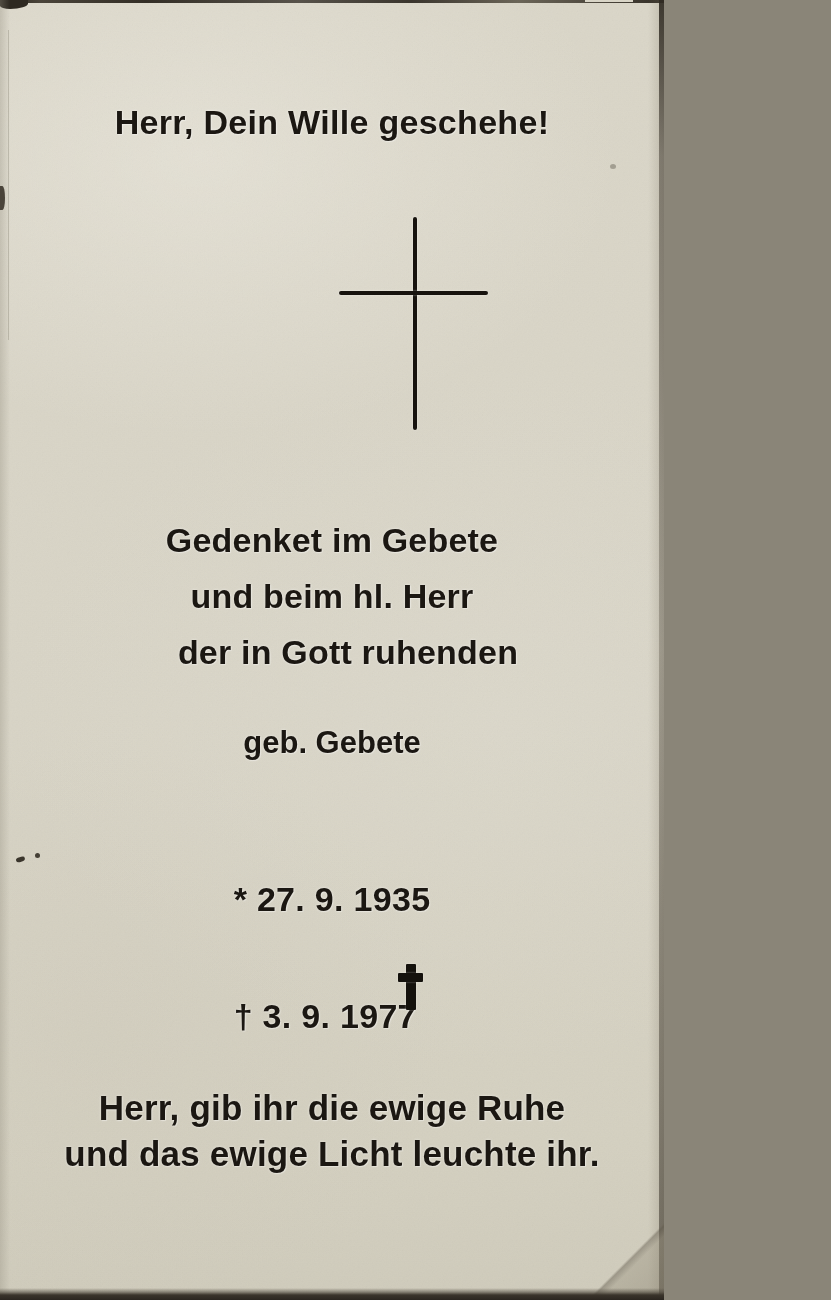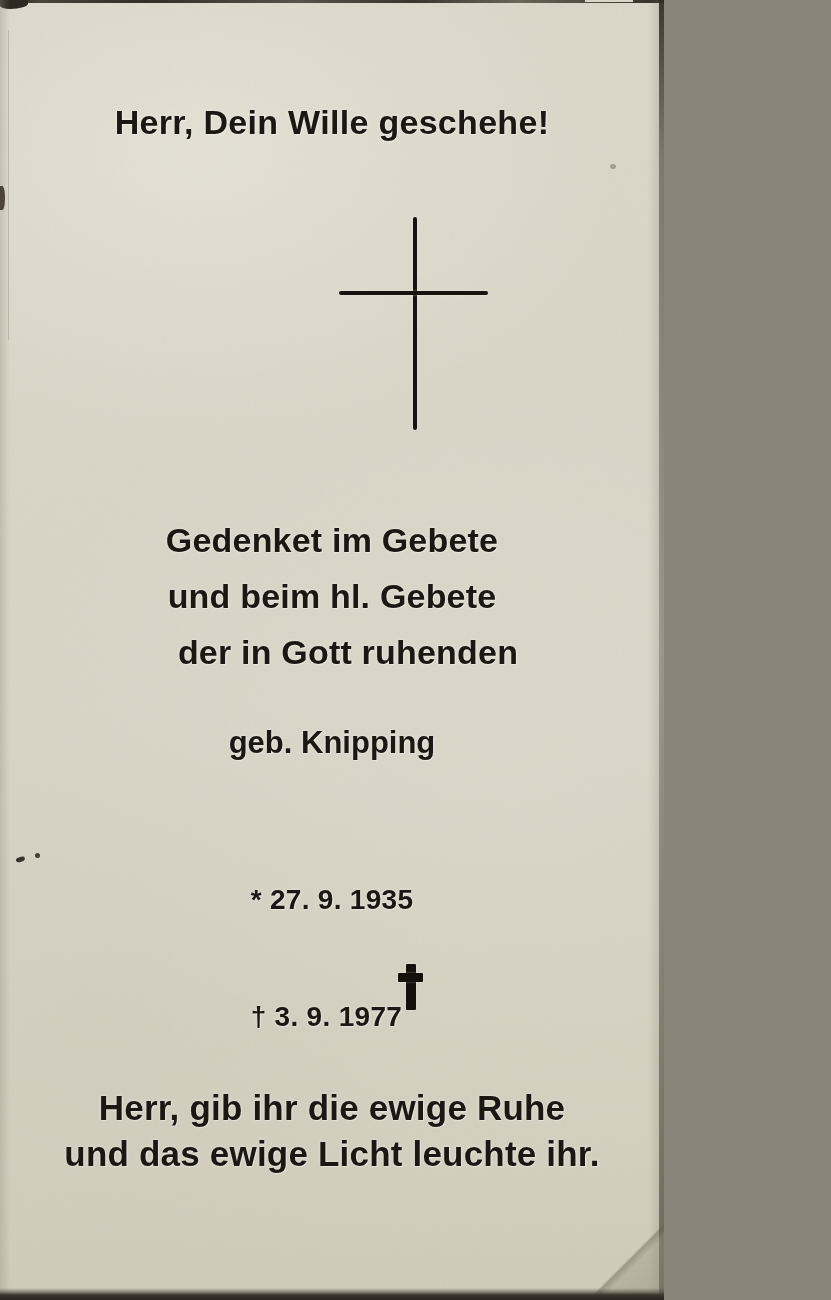--- a/index.html
+++ b/index.html
@@ -25,21 +25,21 @@
     text-shadow: 0 0 3px rgba(255,255,255,0.55), 1px 1px 0 rgba(255,255,255,0.25);
     white-space: pre;
   }
   .opening   { top: 100px; font-size: 34px; line-height: 44px; letter-spacing: 0.3px; }
   .memorial  { top: 494px; font-size: 34px; line-height: 44px; letter-spacing: 0.2px; margin-top: 12px; }
   .name      { top: 655px; font-size: 51px; line-height: 62px; letter-spacing: -0.5px; }
   .maiden    { top: 723px; font-size: 31px; line-height: 40px; }
   .dates-wrap{ position: absolute; top: 802px; left: 0; width: 100%; text-align: center; }
   .dates     {
     display: inline-block; text-align: left;
-    font-size: 28px; line-height: 39px; letter-spacing: 0.3px;
+    font-size: 34px; line-height: 39px; letter-spacing: 0.3px;
     text-shadow: 0 0 3px rgba(255,255,255,0.55), 1px 1px 0 rgba(255,255,255,0.25);
     white-space: pre;
   }
   .closing   { top: 1085px; font-size: 35px; line-height: 46px; letter-spacing: 0.2px; }
 
   
   .line-cross { position: absolute; left: 339px; top: 217px; width: 149px; height: 213px; }
   .line-cross .vbar {
     position: absolute; left: 74px; top: 0; width: 4px; height: 213px;
     background: #17130e; border-radius: 2px;
@@ -133,26 +133,26 @@
 
   <div class="txt opening">Herr, Dein Wille geschehe!</div>
 
   <div class="line-cross">
     <div class="vbar"></div>
     <div class="hbar"></div>
   </div>
 
   <div class="memorial" style="position:absolute; left:0; width:100%;">
     <div class="txt memorial" style="position:static;">Gedenket im Gebete</div>
-    <div class="txt memorial" style="position:static;">und beim hl. Gebete</div>
+    <div class="txt memorial" style="position:static;">und beim hl. Herr</div>
     <div class="txt memorial" style="position:static;padding-left:16px;">der in Gott ruhenden</div>
   </div>
 
 
-  <div class="txt maiden">geb. Knipping</div>
+  <div class="txt maiden">geb. Gebete</div>
 
   <div class="dates-wrap">
     <div class="dates">
       <div>* 27. 9. 1935</div>
       <div>† 3. 9. 1977</div>
     </div>
   </div>
 
   <div class="dagger">
     <div class="vbar"></div>

